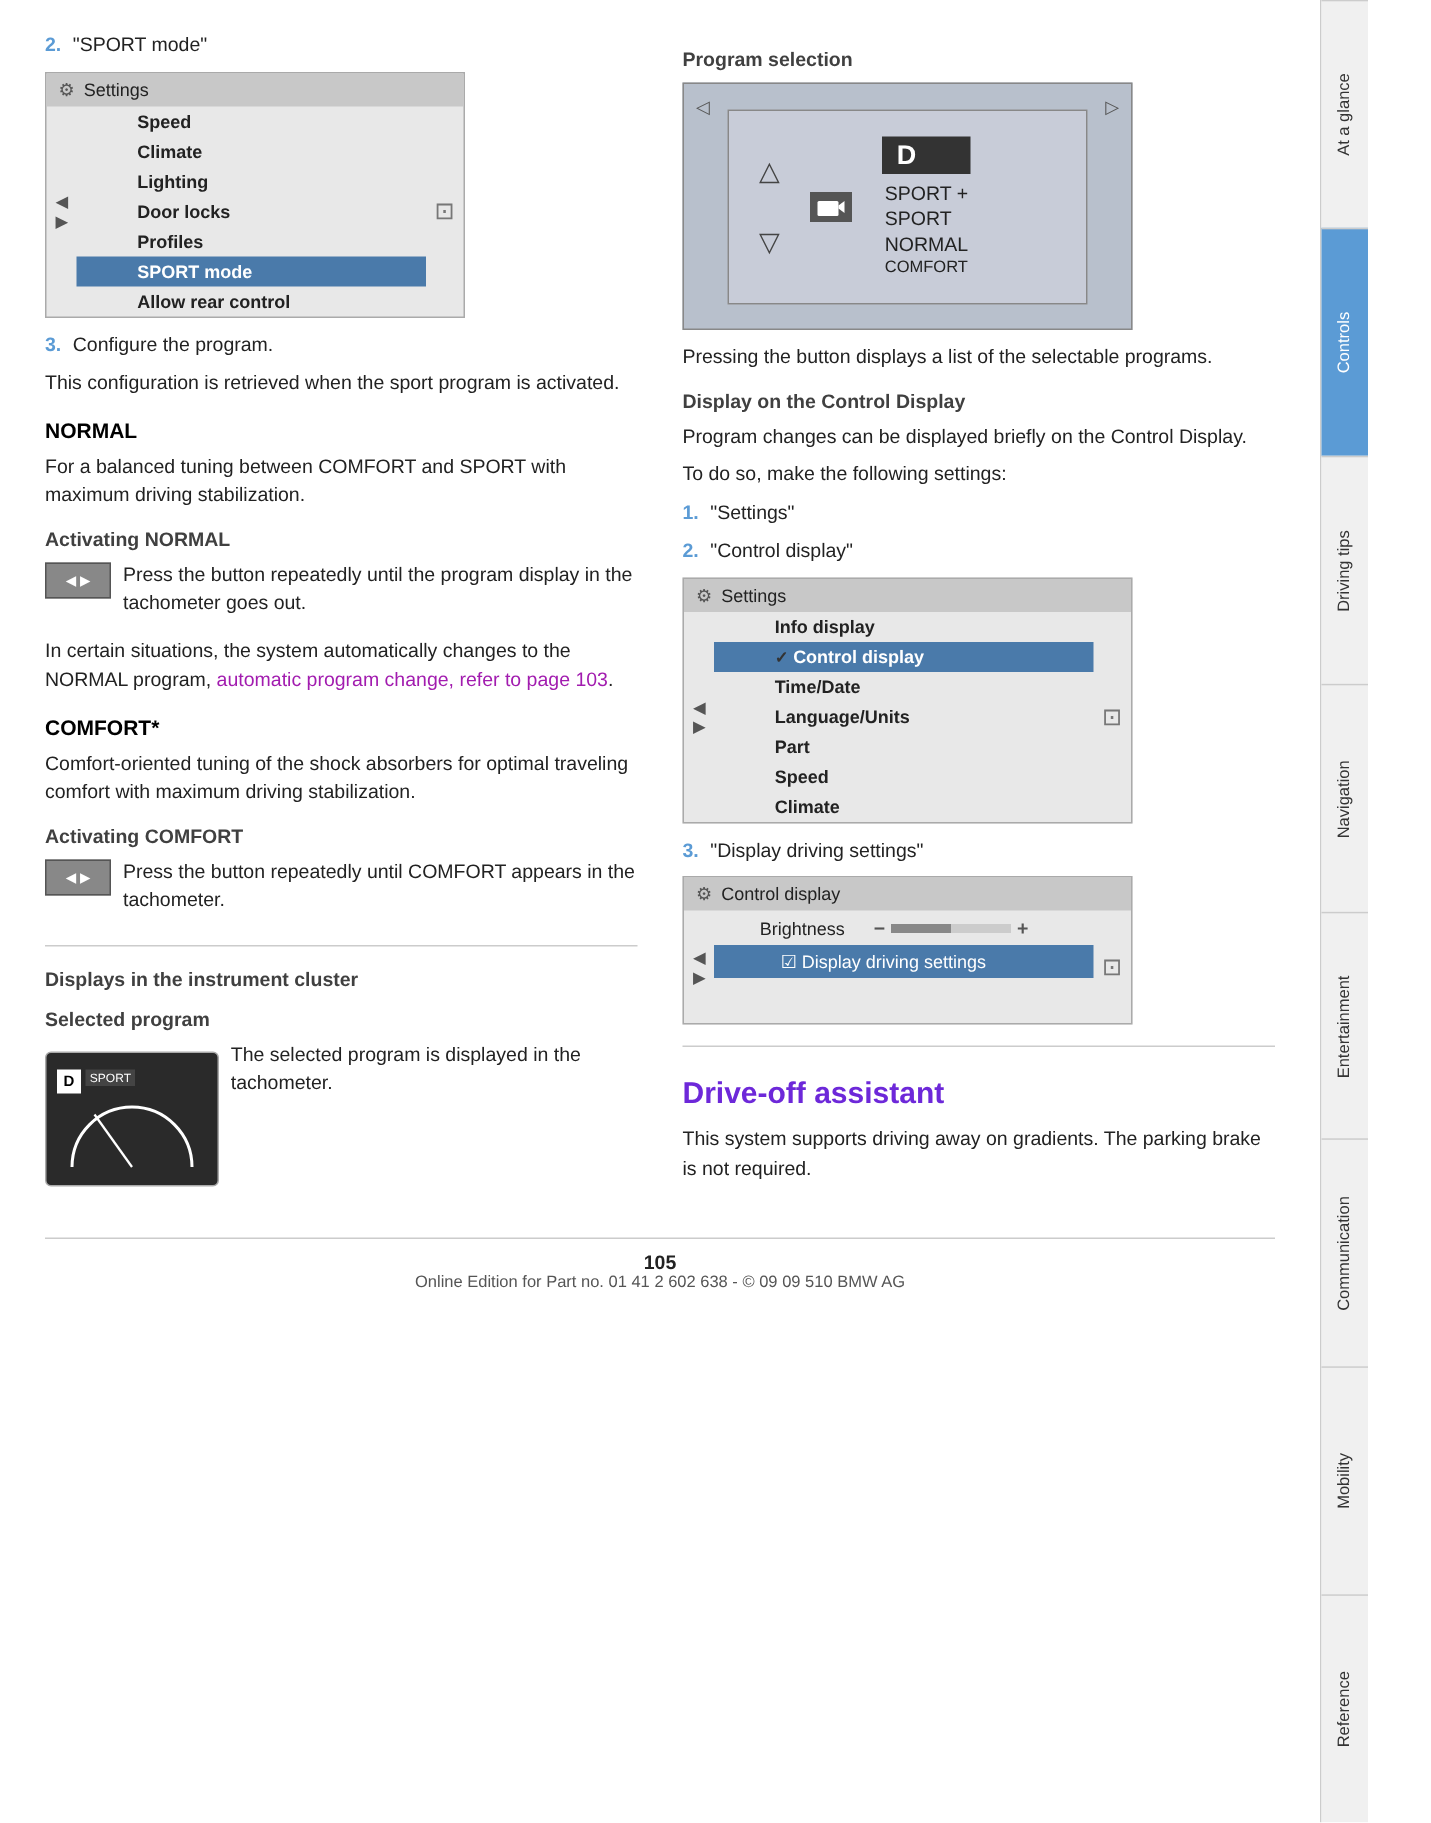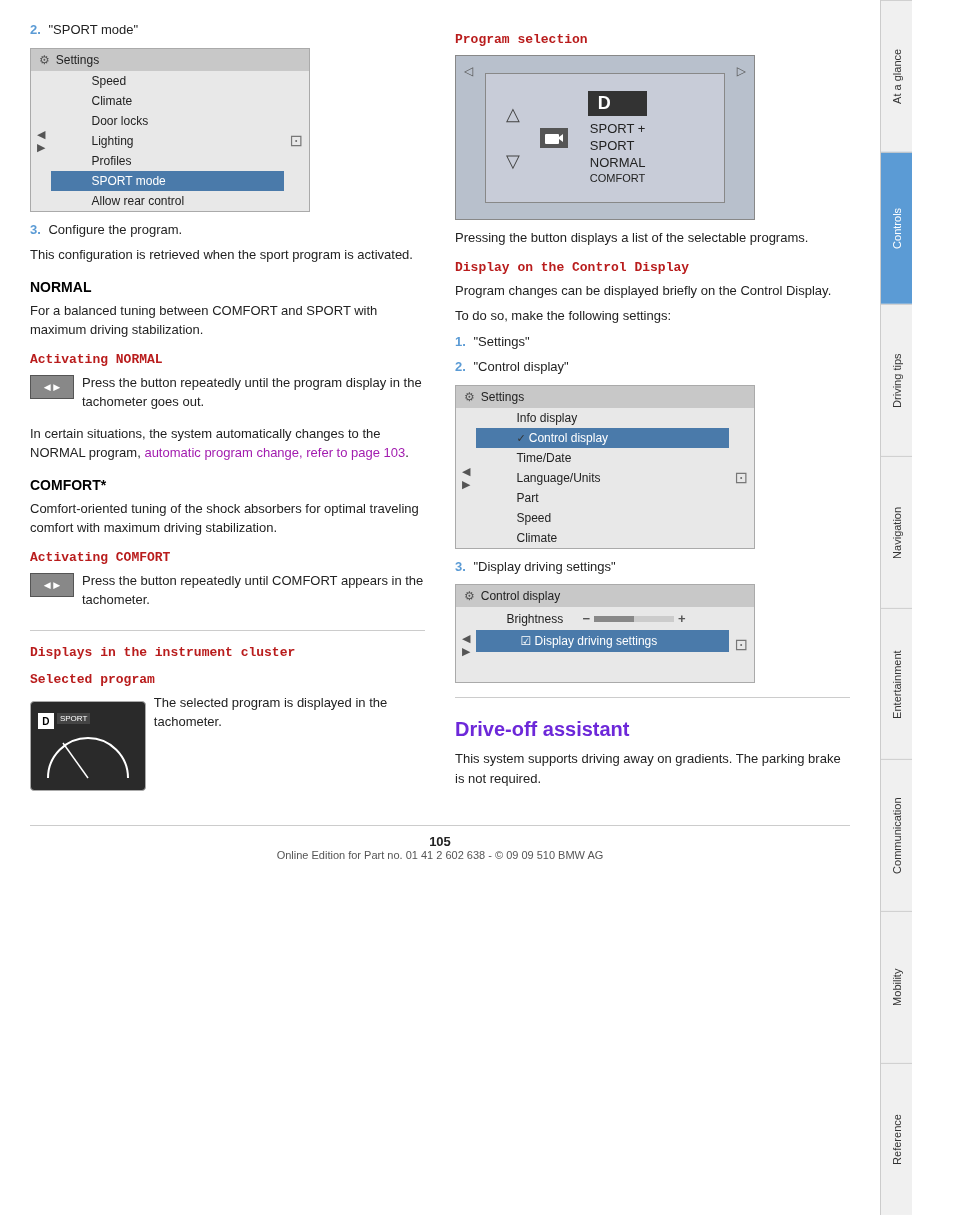--- a/index.html
+++ b/index.html
@@ -80,25 +80,24 @@
 
     
     .section-heading-bold {
       font-weight: bold;
       font-size: 14px;
       color: #000;
       margin: 14px 0 6px 0;
     }
 
     .section-heading-blue {
-      color: #b91c1c;
+      color: #404040;
       font-size: 13px;
       font-weight: bold;
       margin: 12px 0 6px 0;
-      font-family: Liberation Mono, monospace;
     }
 
     
     .body-text {
       font-size: 13px;
       line-height: 1.5;
       color: #222;
       margin-bottom: 6px;
     }
 
@@ -122,20 +121,21 @@
 
     .settings-icon {
       color: #555;
       font-size: 12px;
     }
 
     .settings-item {
       padding: 3px 16px 3px 40px;
       font-size: 12px;
       color: #222;
+      font-weight: bold;
     }
 
     .settings-item.highlighted {
       background: #4a7aaa;
       color: #fff;
     }
 
     
     .program-box {
       border: 1px solid #aaa;
@@ -381,22 +381,22 @@
             <span>Settings</span>
           </div>
           <div class="settings-row-with-nav">
             <div class="nav-left-btn">
               <span>◀</span>
               <span>▶</span>
             </div>
             <div class="settings-items-col">
               <div class="settings-item">Speed</div>
               <div class="settings-item">Climate</div>
+              <div class="settings-item">Lighting</div>
               <div class="settings-item">Door locks</div>
-              <div class="settings-item">Lighting</div>
               <div class="settings-item">Profiles</div>
               <div class="settings-item highlighted">SPORT mode</div>
               <div class="settings-item">Allow rear control</div>
             </div>
             <div class="right-icon">⊡</div>
           </div>
         </div>
 
         <p class="body-text">
           <span class="step-num">3.</span>

